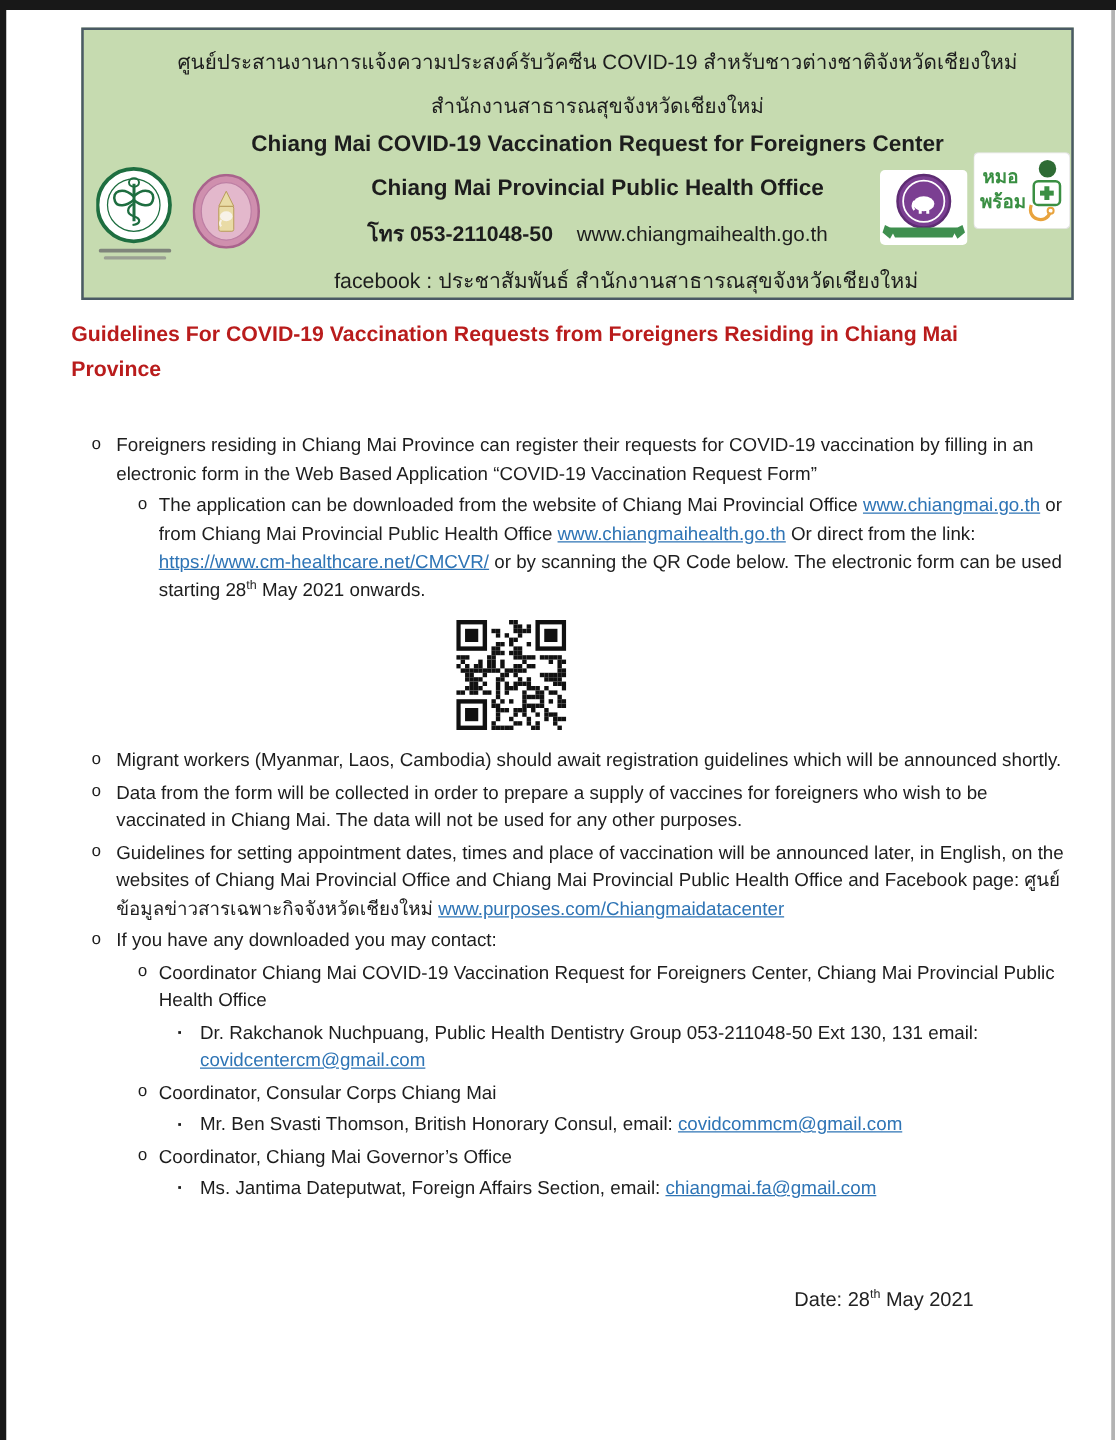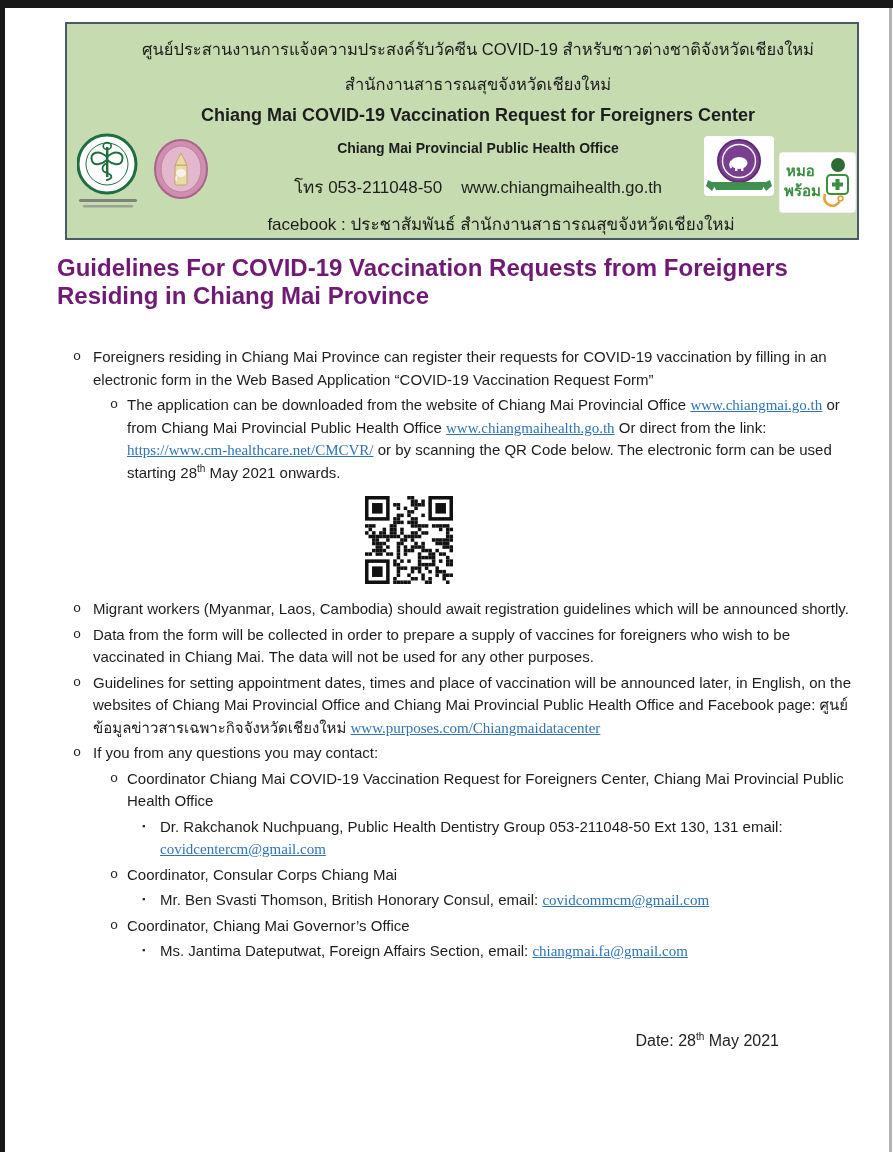--- a/index.html
+++ b/index.html
@@ -14,41 +14,41 @@
   .edge-left{position:absolute; left:0; top:0; width:5px; height:1152px; background:#181818;}
   .edge-right{position:absolute; right:1px; top:8px; width:3px; height:1144px; background:#b3b3b3;}
 
   
   .hbox{position:absolute; left:65px; top:22px; width:794px; height:218px;
         background:var(--box-fill); border:2px solid var(--box-border);}
   .hrow{position:absolute; left:16px; width:100%; text-align:center; white-space:nowrap;}
   .h-thai1{top:12px; font-size:16.5px;}
   .h-thai2{top:47px; font-size:16.5px;text-align:center;}
   .h-en{top:81px; font-size:18px; font-weight:bold;}
-  .h-office{top:116px; font-size:14px; font-weight:bold;}
+  .h-office{top:116px; font-size:18px; font-weight:bold;}
   .h-tel{top:149px; font-size:17px;}
-  .h-tel .tel{font-weight:normal;}
+  .h-tel .tel{font-weight:bold;}
   .h-tel .site{font-weight:normal; font-size:16.5px;}
   .h-fb{top:186px; font-size:17px;padding-left:46px;}
 
   .logo{position:absolute;}
 
   
   .doc-title{position:absolute; left:57px; top:254px; width:762px;
-             font-size:24px; font-weight:bold; line-height:28px; color:#701a75;}
+             font-size:17px; font-weight:bold; line-height:28px; color:#b91c1c;}
 
   
   .content{position:absolute; left:0; top:346px; width:893px;}
   .row{display:flex; margin-bottom:3px; font-size:15px; line-height:22.5px;}
   .row .mk{flex:none; font-family:"Liberation Mono", monospace; font-size:13.5px;}
   .lv1 .mk{margin-left:73px; width:20px;}
   .lv2 .mk{margin-left:110px; width:17px;}
   .lv3 .mk{margin-left:141px; width:19px; font-size:9px;}
   .row .tx{flex:1; padding-right:28px;}
-  .tx a{color:var(--link); text-decoration:underline; cursor:pointer;font-family:Liberation Serif, serif;}
+  .tx a{color:var(--link); text-decoration:underline; cursor:pointer;}
   sup{font-size:10px; line-height:0; vertical-align:super;}
 
   .qr-wrap{margin:12px 0 14px 365px; width:88px; height:88px;}
 
   .date-line{position:absolute; top:1032px; right:114px; font-size:16px; color:#222;}
 </style>
 </head>
 <body>
 
 <div class="page">
@@ -100,21 +100,21 @@
         <circle cx="35" cy="25" r="16.5" fill="none" stroke="#ffffff" stroke-width="1.4"></circle>
         <ellipse cx="35" cy="27" rx="8.5" ry="6" fill="#ffffff"></ellipse>
         <path d="M27.5 25 q-2.5 4 0 7" stroke="#ffffff" stroke-width="2" fill="none"></path>
         <rect x="31" y="31" width="2.4" height="4" fill="#ffffff"></rect>
         <rect x="37" y="31" width="2.4" height="4" fill="#ffffff"></rect>
         <path d="M8 46 L62 46 L58 54 L12 54 Z" fill="#3f8f4f"></path>
         <path d="M4 44 L12 48 L8 55 L2 50 Z" fill="#3f8f4f"></path>
         <path d="M66 44 L58 48 L62 55 L68 50 Z" fill="#3f8f4f"></path>
       </svg>
     </div>
-    <div class="logo" style="left:712px; top:128px;">
+    <div class="logo" style="left:712px; top:98px;">
       <svg width="77" height="61" viewBox="0 0 77 61">
         <rect x="0" y="0" width="77" height="61" rx="4" fill="#ffffff" stroke="#e3e3e3" stroke-width="1"></rect>
         <text x="7" y="24" font-size="15" font-weight="bold" fill="#3a8f43">หมอ</text>
         <text x="5" y="44" font-size="15" font-weight="bold" fill="#3a8f43">พร้อม</text>
         <circle cx="59" cy="13" r="7" fill="#2e6b34"></circle>
         <rect x="48" y="23" width="21" height="19" rx="3.5" fill="#ffffff" stroke="#3a8f43" stroke-width="2"></rect>
         <rect x="56.5" y="27" width="4" height="11" fill="#3a8f43"></rect>
         <rect x="53" y="30.5" width="11" height="4" fill="#3a8f43"></rect>
         <path d="M46 42 C42 54, 58 58, 61 48" stroke="#e8a33d" stroke-width="2.6" fill="none"></path>
         <circle cx="61.5" cy="46.5" r="2.4" fill="none" stroke="#e8a33d" stroke-width="1.6"></circle>
@@ -356,21 +356,21 @@
       <div class="row lv1">
         <span class="mk">o</span>
         <div class="tx"><span>Data from the form will be collected in order to prepare a supply of vaccines for foreigners who wish to be vaccinated in Chiang Mai. The data will not be used for any other purposes.</span></div>
       </div>
       <div class="row lv1">
         <span class="mk">o</span>
         <div class="tx"><span>Guidelines for setting appointment dates, times and place of vaccination will be announced later, in English, on the websites of Chiang Mai Provincial Office and Chiang Mai Provincial Public Health Office and Facebook page: ศูนย์ข้อมูลข่าวสารเฉพาะกิจจังหวัดเชียงใหม่ </span><a href="#">www.purposes.com/Chiangmaidatacenter</a></div>
       </div>
       <div class="row lv1">
         <span class="mk">o</span>
-        <div class="tx"><span>If you from any questions you may contact:</span></div>
+        <div class="tx"><span>If you have any downloaded you may contact:</span></div>
       </div>
       <div class="row lv2">
         <span class="mk">o</span>
         <div class="tx"><span>Coordinator Chiang Mai COVID-19 Vaccination Request for Foreigners Center, Chiang Mai Provincial Public Health Office</span></div>
       </div>
       <div class="row lv3">
         <span class="mk">▪</span>
         <div class="tx"><span>Dr. Rakchanok Nuchpuang, Public Health Dentistry Group 053-211048-50 Ext 130, 131 email: </span><a href="#">covidcentercm@gmail.com</a></div>
       </div>
       <div class="row lv2">

